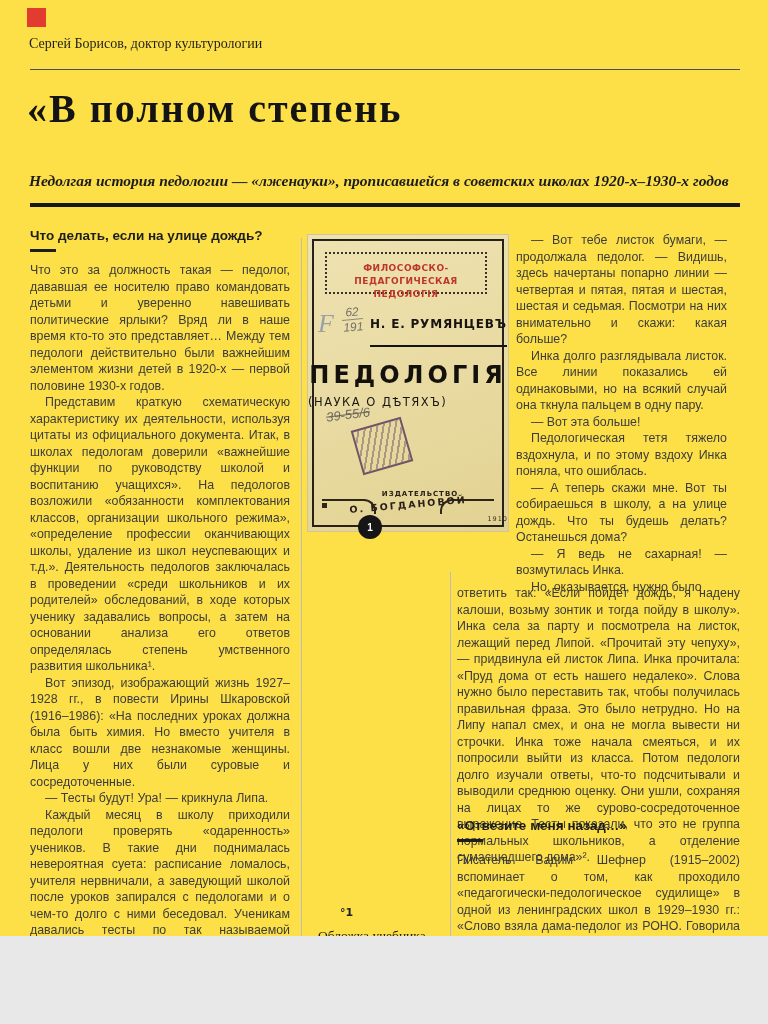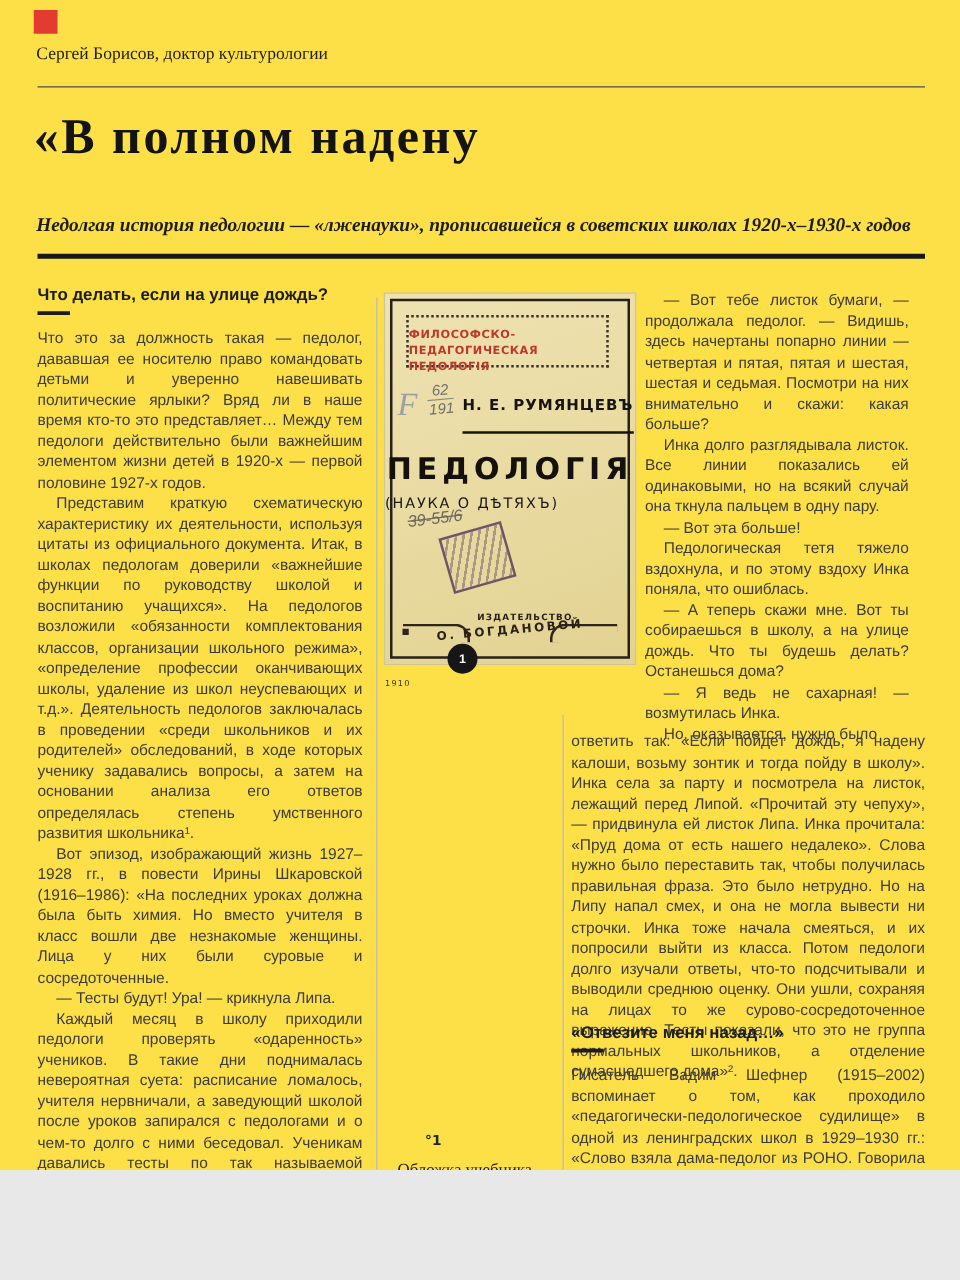--- a/index.html
+++ b/index.html
@@ -27,21 +27,21 @@
   .sec2text{left:457px;top:852px;width:283px;}
   .vrule{width:1px;background:#bcbcb8;}
   .vrule1{left:301px;top:238px;height:745px;}
   .vrule2{left:450px;top:572px;height:411px;}
   
   .cover{left:308px;top:235px;width:200px;height:296px;
          background:linear-gradient(160deg,#eee2b2 0%,#e8daa0 55%,#e2d292 100%);
          box-shadow:0 0 0 1px #cfc49a;}
   .cover .frame{position:absolute;left:4px;top:4px;right:4px;bottom:4px;border:2.5px solid #26211b;}
   .libbox{position:absolute;left:17px;top:17px;width:162px;height:42px;border:2px dotted #3a332c;
-          text-align:left;padding-top:8px;box-sizing:border-box;}
+          text-align:center;padding-top:8px;box-sizing:border-box;}
   .libbox div{color:#bf362b;font-weight:700;font-size:9px;line-height:13px;letter-spacing:0.5px;
               font-family:"DejaVu Sans",sans-serif;}
   .call-letter{position:absolute;left:10px;top:74px;font-family:"Liberation Serif",serif;
                font-style:italic;font-size:26px;color:#9aa0a6;}
   .call-frac{position:absolute;left:34px;top:70px;text-align:center;font-style:italic;
              font-size:12px;color:#72726c;transform:rotate(-5deg);}
   .call-frac .n{display:block;border-bottom:1.5px solid #8a8a80;padding:0 4px;}
   .cover-author{position:absolute;left:62px;top:82px;font-family:"DejaVu Sans",sans-serif;
                 font-weight:700;font-size:12px;letter-spacing:0.8px;color:#17130f;
                 border-bottom:2px solid #17130f;padding-bottom:14px;white-space:nowrap;}
@@ -53,22 +53,22 @@
   .scribble{position:absolute;left:18px;top:172px;font-style:italic;font-size:13px;color:#6d675e;
             transform:rotate(-7deg);text-decoration:line-through;}
   .stamp{position:absolute;left:48px;top:188px;width:48px;height:42px;border:2.5px solid #53355c;
          transform:rotate(-16deg);opacity:.8;
          background:repeating-linear-gradient(115deg,transparent 0 4px,rgba(83,53,92,.5) 4px 6px);}
   .pub1{position:absolute;left:0;right:0;top:255px;text-align:center;
         font-family:"DejaVu Sans",sans-serif;font-weight:700;font-size:7px;letter-spacing:1px;color:#2a2017;margin-left:24px;}
   .pub2{position:absolute;left:0;right:0;top:264px;text-align:center;
         font-family:"DejaVu Sans",sans-serif;font-weight:700;font-size:9.5px;letter-spacing:2px;
         color:#2a2017;transform:rotate(-5deg);}
-  .pub3{position:absolute;left:0;right:0;top:280px;text-align:left;
-        font-family:"DejaVu Sans",sans-serif;font-size:6.5px;letter-spacing:1px;color:#3a2f22;margin-top:28px;}
+  .pub3{position:absolute;left:0;right:0;top:280px;text-align:right;
+        font-family:"DejaVu Sans",sans-serif;font-size:6.5px;letter-spacing:1px;color:#3a2f22;}
   .brkt{position:absolute;top:264px;width:52px;height:13px;border-top:2px solid #2e261c;}
   .brkt-l{left:14px;border-right:2px solid #2e261c;border-top-right-radius:12px;}
   .brkt-l::before{content:"";position:absolute;left:0;top:2px;width:5px;height:5px;background:#2e261c;}
   .brkt-r{right:14px;border-left:2px solid #2e261c;border-top-left-radius:12px;}
   .badge{position:absolute;left:50px;top:280px;width:24px;height:24px;border-radius:50%;
          background:#161616;color:#fff;font-weight:700;font-size:10px;display:flex;
          align-items:center;justify-content:center;}
   
   .figmark{left:340px;top:906px;font-family:"DejaVu Sans",sans-serif;font-weight:700;
            font-size:11px;color:#222;}
@@ -88,29 +88,29 @@
 </style>
 </head>
 <body>
 
 <div id="page">
 
   <div class="abs rubric"></div>
   <div class="abs author">Сергей Борисов, доктор культурологии</div>
   <div class="abs rule-thin"></div>
   <div class="abs title">
-    <div>«В полном надену</div>
+    <div>«В полном степень</div>
   </div>
   <div class="abs subtitle">Недолгая история педологии — «лженауки», прописавшейся в советских школах 1920-х–1930-х годов</div>
   <div class="abs rule-thick"></div>
 
   <div class="abs col1 bodytext">
     <div class="colhead">Что делать, если на улице дождь?</div>
     <div class="colhead-bar"></div>
-    <p>Что это за должность такая — педолог, дававшая ее носителю право командовать детьми и уверенно навешивать политические ярлыки? Вряд ли в наше время кто-то это представляет… Между тем педологи действительно были важнейшим элементом жизни детей в 1920-х — первой половине 1927-х годов.</p>
+    <p>Что это за должность такая — педолог, дававшая ее носителю право командовать детьми и уверенно навешивать политические ярлыки? Вряд ли в наше время кто-то это представляет… Между тем педологи действительно были важнейшим элементом жизни детей в 1920-х — первой половине 1930-х годов.</p>
     <p class="ind">Представим краткую схематическую характеристику их деятельности, используя цитаты из официального документа. Итак, в школах педологам доверили «важнейшие функции по руководству школой и воспитанию учащихся». На педологов возложили «обязанности комплектования классов, организации школьного режима», «определение профессии оканчивающих школы, удаление из школ неуспевающих и т.д.». Деятельность педологов заключалась в проведении «среди школьников и их родителей» обследований, в ходе которых ученику задавались вопросы, а затем на основании анализа его ответов определялась степень умственного развития школьника¹.</p>
     <p class="ind">Вот эпизод, изображающий жизнь 1927–1928 гг., в повести Ирины Шкаровской (1916–1986): «На последних уроках должна была быть химия. Но вместо учителя в класс вошли две незнакомые женщины. Лица у них были суровые и сосредоточенные.</p>
     <p class="ind">— Тесты будут! Ура! — крикнула Липа.</p>
     <p class="ind">Каждый месяц в школу приходили педологи проверять «одаренность» учеников. В такие дни поднималась невероятная суета: расписание ломалось, учителя нервничали, а заведующий школой после уроков запирался с педологами и о чем-то долго с ними беседовал. Ученикам давались тесты по так называемой метрической скале Бине-Симона. Когда Инка училась еще в четвертой группе (классе. — Авт.), во время тестов ей велели произнести за три минуты как можно больше слов. Она так растерялась, что, кроме слова «доска», не могла вспомнить ни одного. Тогда педологи признали ее умственно отсталой, и по уровню развития ее должны были перевести во вторую группу. Правда, этого не сделали.</p>
 
   </div>
 
   <div class="abs vrule vrule1"></div>
   <div class="abs vrule vrule2"></div>
 

